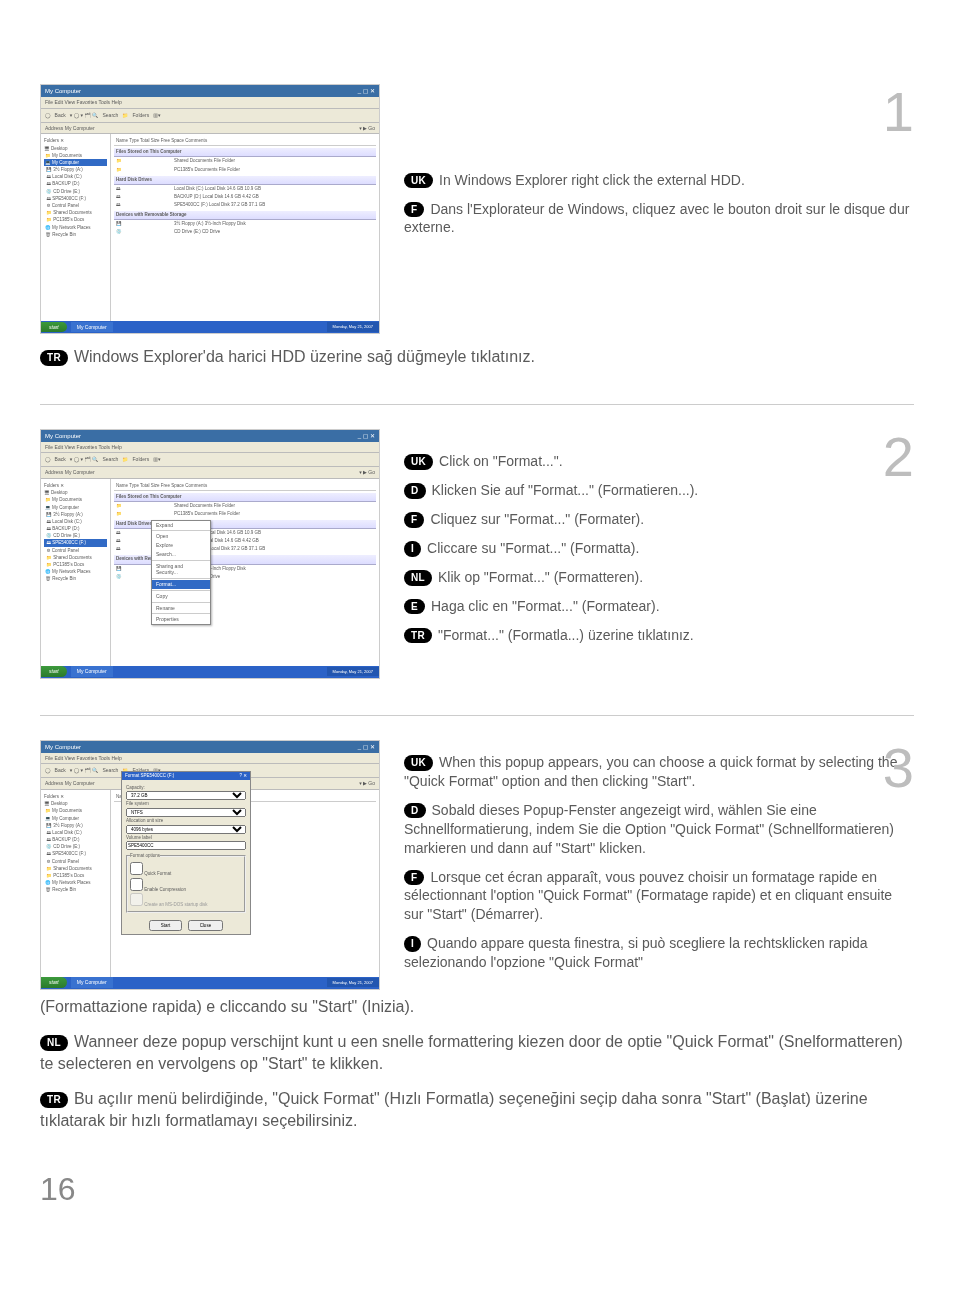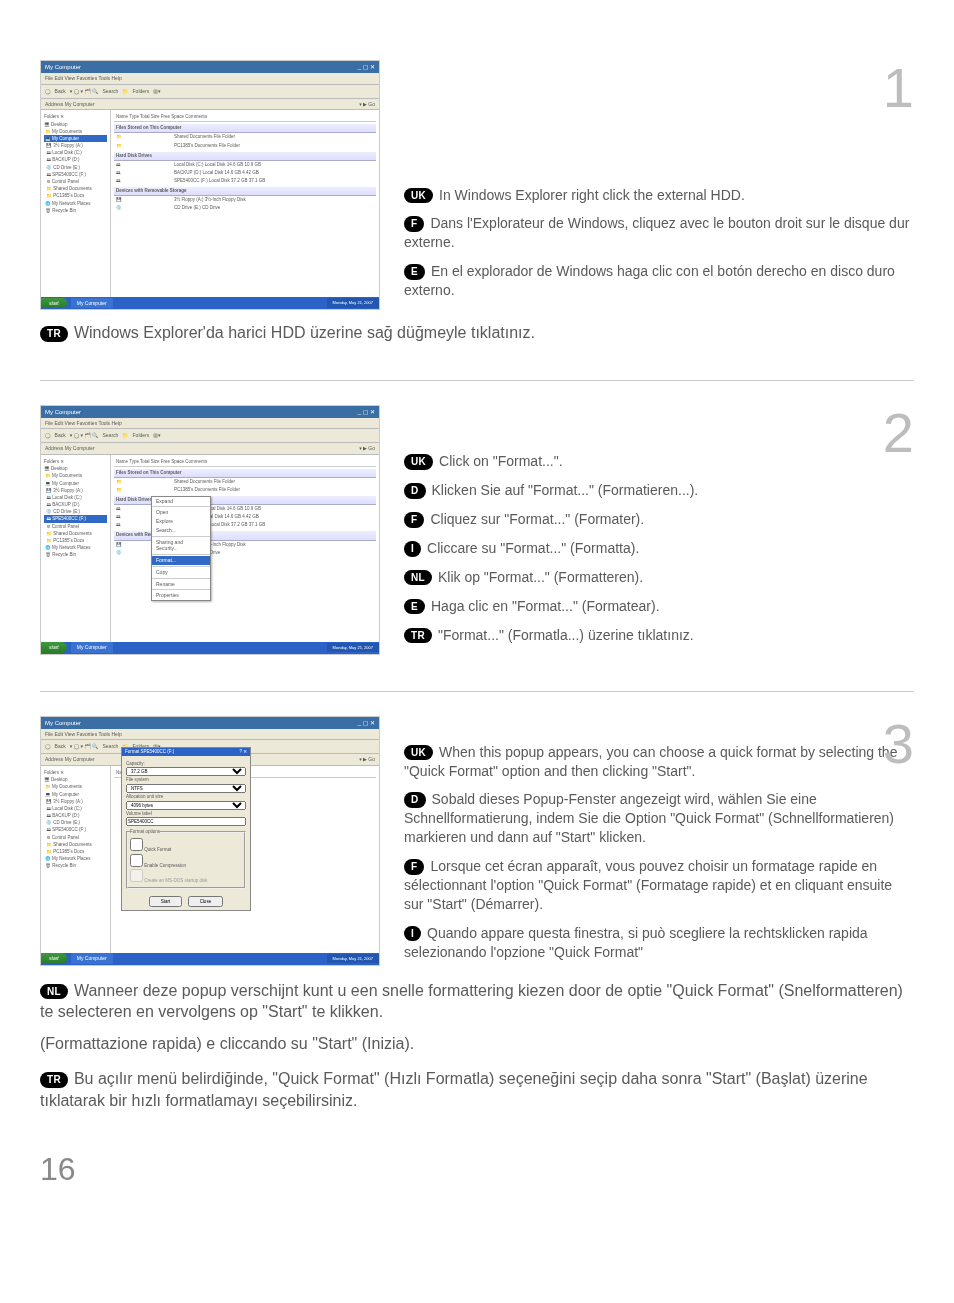--- a/index.html
+++ b/index.html
@@ -22,21 +22,21 @@
     color: #bdbdbd;
     line-height: 1;
   }
   .big-num.n1 { top: 0; }
   .big-num.n2 { top: 0; }
   .big-num.n3 { top: 0; }
 
   .section { position: relative; margin-bottom: 36px; }
   .divider { border: none; border-top: 1px solid #ccc; margin: 24px 0; }
 
-  .two-col { display: flex; align-items: flex-end; gap: 24px; }
+  .two-col { display: flex; align-items: center; gap: 24px; margin-top: 24px; }
   .shot { width: 340px; height: 250px; border: 1px solid #ccc; background: #f7f7f7; flex-shrink: 0; position: relative; }
   .text-col { flex: 1; font-size: 14px; }
 
   .lang-line { margin-bottom: 10px; line-height: 1.35; }
   .lang-line.under { margin-bottom: 4px; }
   .badge {
     display: inline-block;
     background: #000;
     color: #fff;
     font-size: 10px;
@@ -164,21 +164,20 @@
         </div>
         <div class="taskbar">
             <div class="start-btn">start</div>
             <div class="task-item">My Computer</div>
             <div class="tray">Monday, May 21, 2007</div>
           </div>
       </div>
       <div class="text-col">
         <p class="lang-line"><span class="badge">UK</span><span>In Windows Explorer right click the external HDD.</span></p>
         <p class="lang-line"><span class="badge">F</span><span>Dans l'Explorateur de Windows, cliquez avec le bouton droit sur le disque dur externe.</span></p>
-        <p class="lang-line"><span class="badge">E</span><span>En el explorador de Windows haga clic con el botón derecho en disco duro externo.</span></p>
       </div>
     </div>
     <p class="lang-line" style="margin-top:12px;"><span class="badge">TR</span><span>Windows Explorer'da harici HDD üzerine sağ düğmeyle tıklatınız.</span></p>
   </div>
 
   <hr class="divider">
 
   <div class="section">
     <div class="big-num n2">2</div>
     <div class="two-col">
@@ -368,19 +367,19 @@
             <div class="tray">Monday, May 21, 2007</div>
           </div>
       </div>
       <div class="text-col">
         <p class="lang-line"><span class="badge">UK</span><span>When this popup appears, you can choose a quick format by selecting the "Quick Format" option and then clicking "Start".</span></p>
         <p class="lang-line"><span class="badge">D</span><span>Sobald dieses Popup-Fenster angezeigt wird, wählen Sie eine Schnellformatierung, indem Sie die Option "Quick Format" (Schnellformatieren) markieren und dann auf "Start" klicken.</span></p>
         <p class="lang-line"><span class="badge">F</span><span>Lorsque cet écran apparaît, vous pouvez choisir un formatage rapide en sélectionnant l'option "Quick Format" (Formatage rapide) et en cliquant ensuite sur "Start" (Démarrer).</span></p>
         <p class="lang-line under"><span class="badge">I</span><span>Quando appare questa finestra, si può scegliere la rechtsklicken rapida selezionando l'opzione "Quick Format"</span></p>
       </div>
     </div>
+    <p class="lang-line" style="margin-top:6px;"><span>(Formattazione rapida) e cliccando su "Start" (Inizia).</span></p>
     <p class="lang-line" style="margin-top:14px;"><span class="badge">NL</span><span>Wanneer deze popup verschijnt kunt u een snelle formattering kiezen door de optie "Quick Format" (Snelformatteren) te selecteren en vervolgens op "Start" te klikken.</span></p>
-    <p class="lang-line" style="margin-top:6px;"><span>(Formattazione rapida) e cliccando su "Start" (Inizia).</span></p>
     <p class="lang-line" style="margin-top:14px;"><span class="badge">TR</span><span>Bu açılır menü belirdiğinde, "Quick Format" (Hızlı Formatla) seçeneğini seçip daha sonra "Start" (Başlat) üzerine tıklatarak bir hızlı formatlamayı seçebilirsiniz.</span></p>
   </div>
 
   <div class="page-num">16</div>
 </div>
 
 </body></html>

